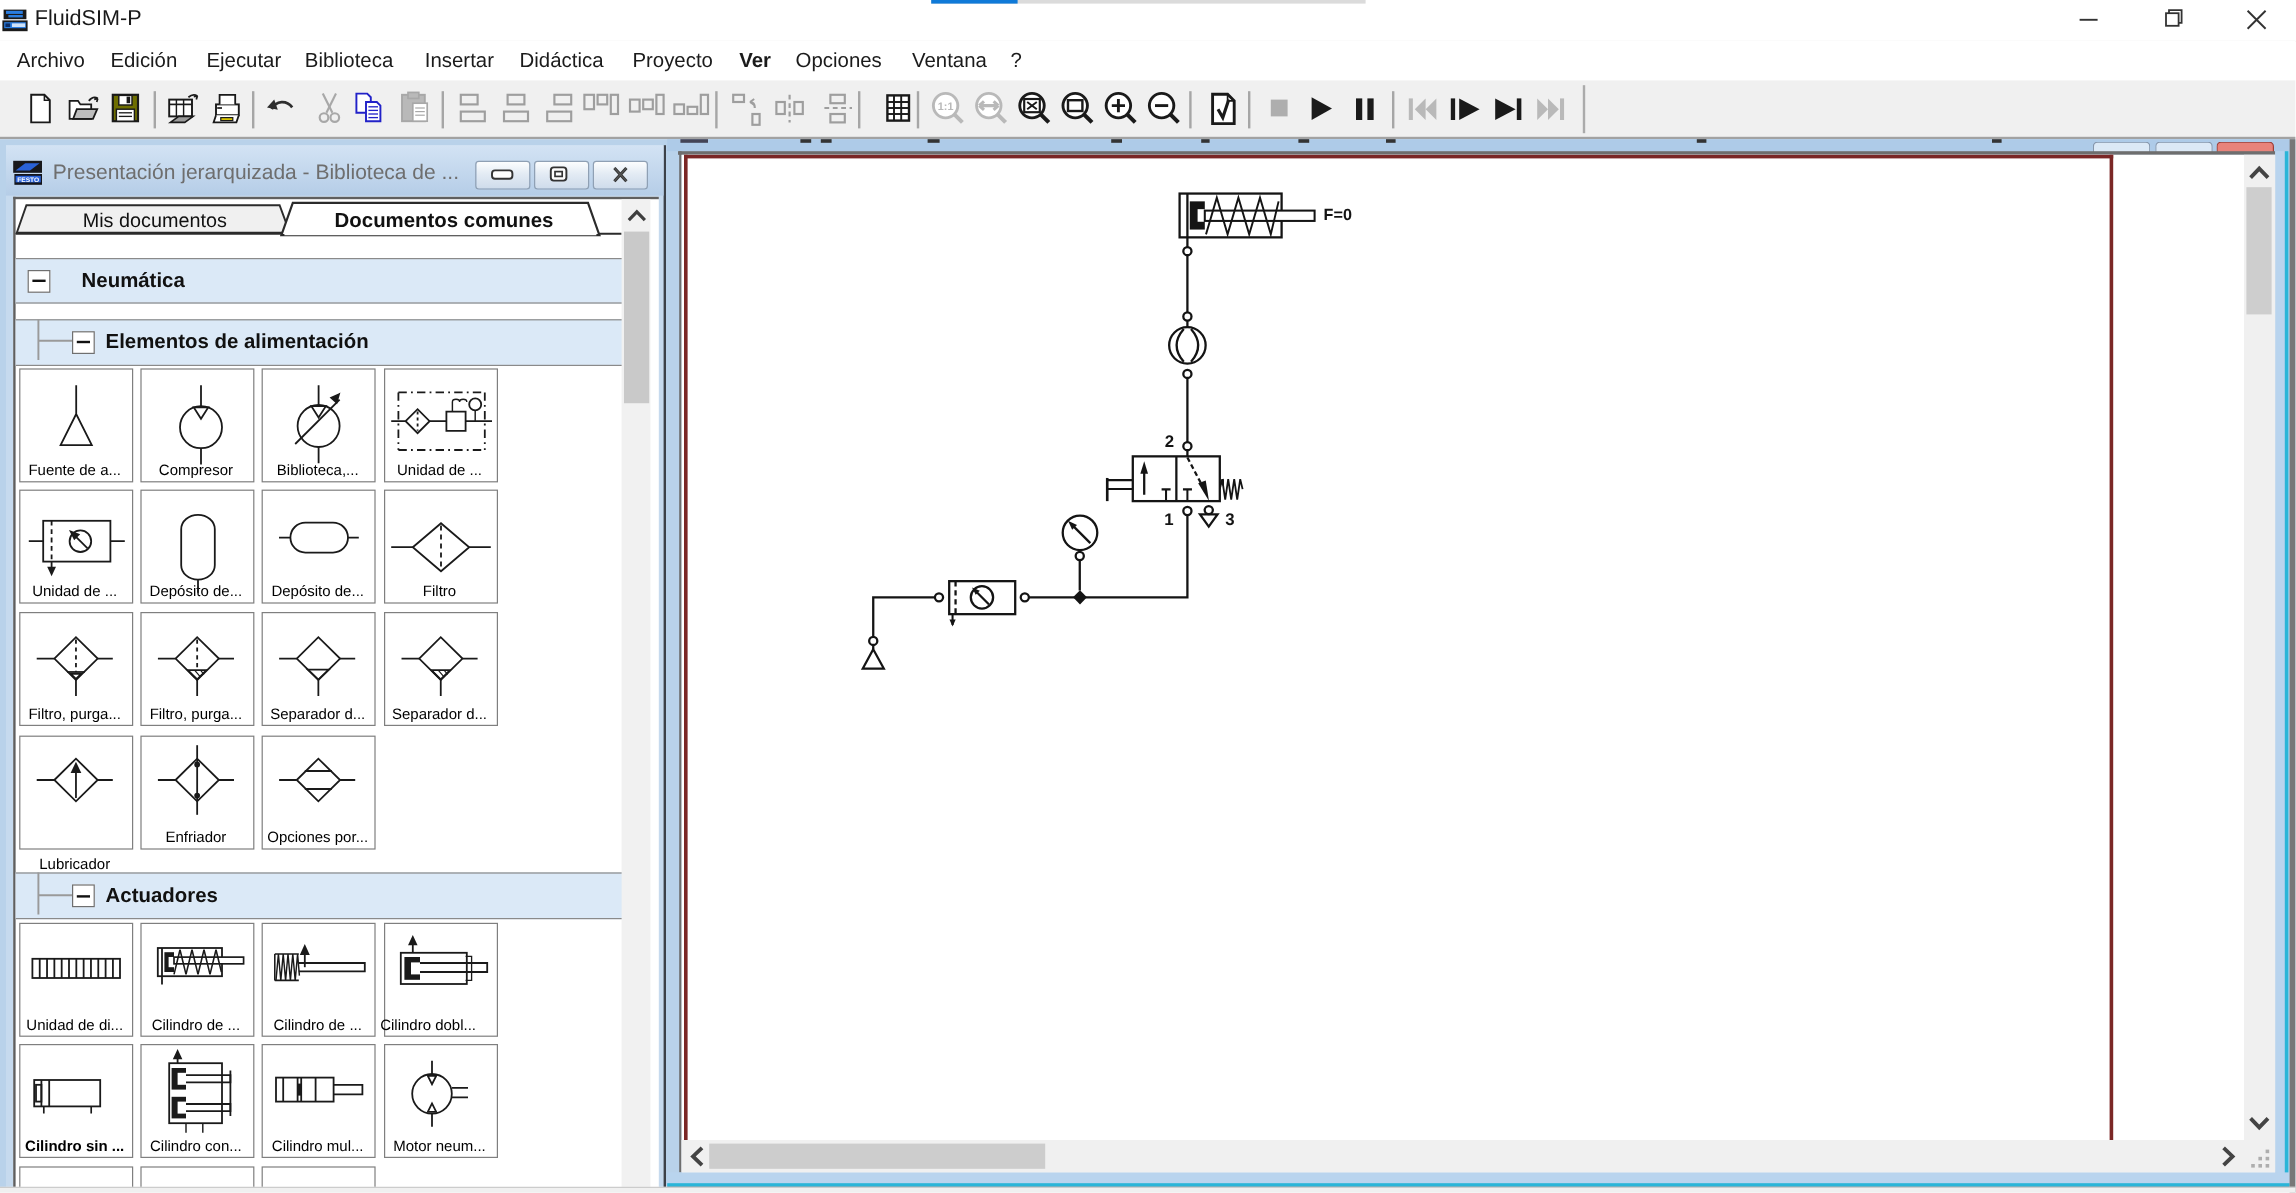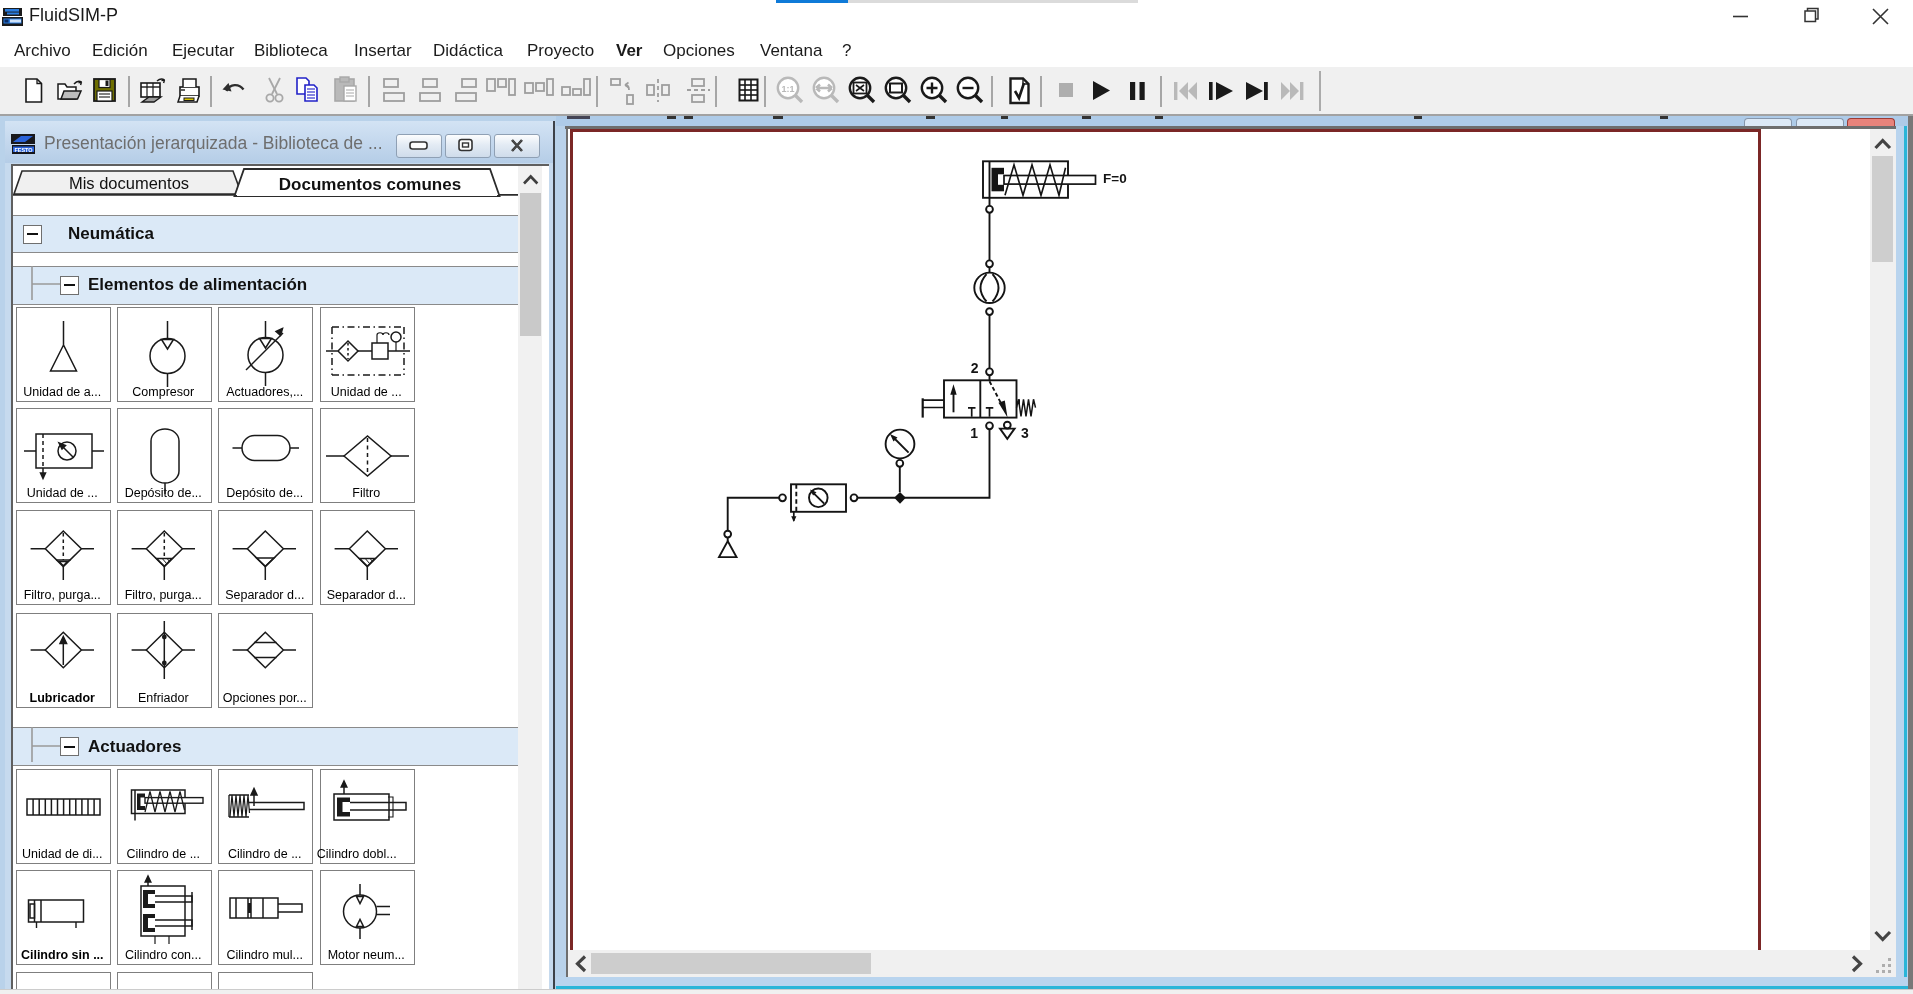--- a/index.html
+++ b/index.html
@@ -303,37 +303,37 @@
   </svg>
 <div class="minus" style="left:59.5px;top:275.5px;"></div>
 <div class="bandtxt" style="left:88px;top:275px;">Elementos de alimentación</div>
 <div class="band" style="left:13px;top:726.5px;width:505.5px;height:37.5px;"></div>
 <svg style="left:13px;top:726.5px" width="70" height="37" viewBox="0 0 70 37">
     <path d="M19 0 L19 35 M19 19 L47 19" fill="none" stroke="#9a9a9a" stroke-width="1.6"></path>
   </svg>
 <div class="minus" style="left:59.5px;top:737px;"></div>
 <div class="bandtxt" style="left:88px;top:736.5px;">Actuadores</div>
 <div class="cell" style="left:15.5px;top:307px;width:93.1px;height:93.1px;"></div>
-<div class="lbl" style="left:17.5px;top:385.0px;width:89.5px;">Unidad de a...</div>
+<div class="lbl" style="left:17.5px;top:385.0px;width:89.5px;">Fuente de a...</div>
 <svg style="left:15.5px;top:307px" width="95" height="95" viewBox="0 0 95 95">
     <g stroke="#1a1a1a" stroke-width="1.5" fill="none">
       <path d="M47.5 14 L47.5 38 M47.5 38 L34.5 64 L60.5 64 Z"></path>
     </g>
   </svg>
 <div class="cell" style="left:116.5px;top:307px;width:93.1px;height:93.1px;"></div>
 <div class="lbl" style="left:118.5px;top:385.0px;width:89.5px;">Compresor</div>
 <svg style="left:116.5px;top:307px" width="95" height="95" viewBox="0 0 95 95">
     <g stroke="#1a1a1a" stroke-width="1.5" fill="none">
       <circle cx="50.5" cy="49" r="17.5"></circle>
       <path d="M50.5 14 L50.5 31.5 M50.5 66.5 L50.5 80"></path>
       <path d="M44.5 32.5 L56.5 32.5 L50.5 42 Z"></path>
     </g>
   </svg>
 <div class="cell" style="left:218px;top:307px;width:93.1px;height:93.1px;"></div>
-<div class="lbl" style="left:220px;top:385.0px;width:89.5px;">Actuadores,...</div>
+<div class="lbl" style="left:220px;top:385.0px;width:89.5px;">Biblioteca,...</div>
 <svg style="left:218px;top:307px" width="95" height="95" viewBox="0 0 95 95">
     <g stroke="#1a1a1a" stroke-width="1.5" fill="none">
       <circle cx="47.5" cy="48" r="17.5"></circle>
       <path d="M47.5 14 L47.5 30.5 M47.5 65.5 L47.5 79"></path>
       <path d="M41.5 31.5 L53.5 31.5 L47.5 41 Z"></path>
       <path d="M28 63 L65 26"></path>
       <path d="M64.5 21.5 L58 24.5 L62.5 28.5 Z" fill="#1a1a1a"></path>
     </g>
   </svg>
 <div class="cell" style="left:319.5px;top:307px;width:93.1px;height:93.1px;"></div>
@@ -425,21 +425,21 @@
 <svg style="left:319.5px;top:509.5px" width="95" height="95" viewBox="0 0 95 95">
     <g stroke="#1a1a1a" stroke-width="1.5" fill="none">
       <path d="M29.3 38.8 L47.3 21 L65.4 38.8 L47.3 56.6 Z"></path>
       <path d="M39.5 48.5 L55 48.5 L47.3 56.2 Z"></path>
       <path d="M41 50 L45 54.5 M45.5 48.8 L49.8 53.8 M50.5 49 L53 52" stroke-width="1"></path>
       <path d="M14.6 38.8 L29.3 38.8 M65.4 38.8 L78 38.8"></path>
       <path d="M47.3 56.6 L47.3 70"></path>
     </g>
   </svg>
 <div class="cell" style="left:15.5px;top:613px;width:93.1px;height:93.1px;"></div>
-<div class="lbl" style="left:17.5px;top:691.0px;width:89.5px;font-weight:bold;">Lubricador</div>
+<div class="lbl" style="left:17.5px;top:713px;width:89.5px;">Lubricador</div>
 <svg style="left:15.5px;top:613px" width="95" height="95" viewBox="0 0 95 95">
     <g stroke="#1a1a1a" stroke-width="1.5" fill="none">
       <path d="M29.3 37 L47.3 19.2 L65.4 37 L47.3 54.8 Z"></path>
       <path d="M47.3 52 L47.3 28"></path>
       <path d="M44 30.5 L50.6 30.5 L47.3 23.5 Z" fill="#1a1a1a"></path>
       <path d="M14.6 37 L29.3 37 M65.4 37 L78 37"></path>
     </g>
   </svg>
 <div class="cell" style="left:116.5px;top:613px;width:93.1px;height:93.1px;"></div>
 <div class="lbl" style="left:118.5px;top:691.0px;width:89.5px;">Enfriador</div>

